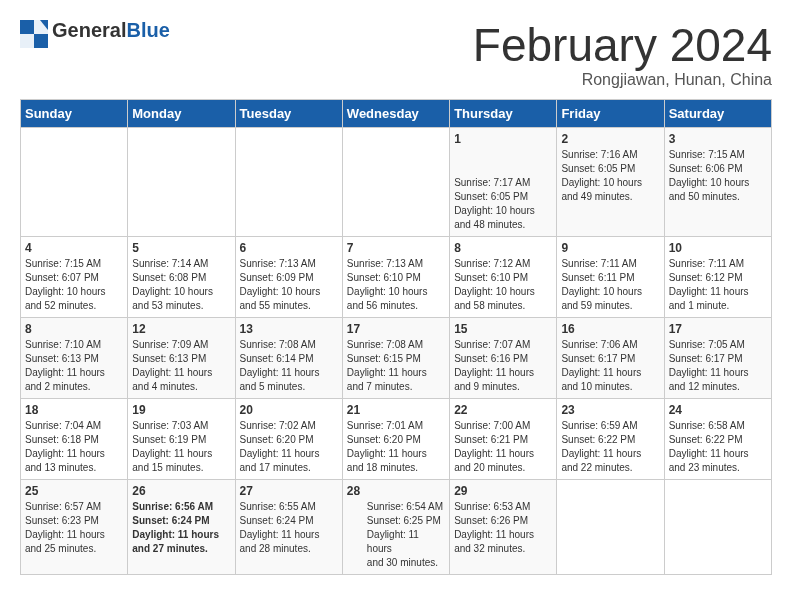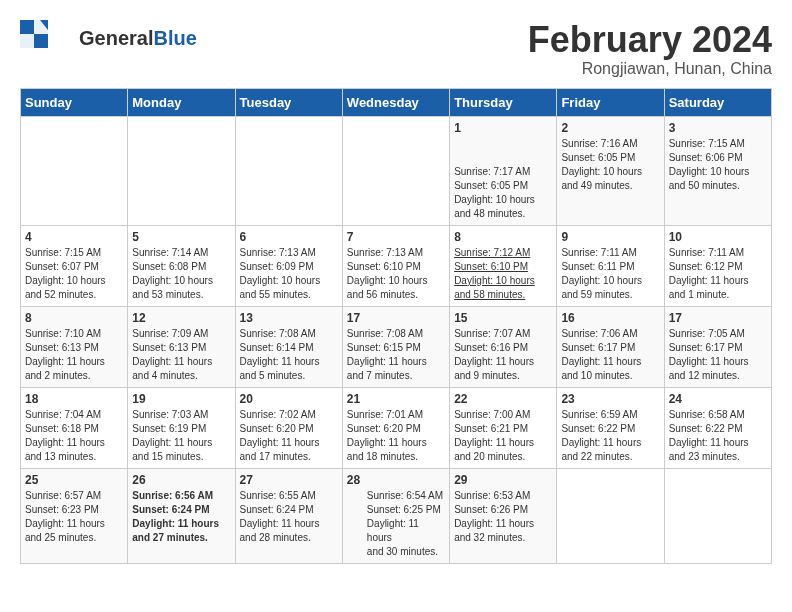--- a/index.html
+++ b/index.html
@@ -18,22 +18,22 @@
     }
     .logo {
       display: flex;
       flex-direction: column;
       align-items: flex-start;
     }
     .title-area {
       text-align: right;
     }
     .month-title {
-      font-size: 36px;
-      font-weight: bold;
+      font-size: 46px;
+      font-weight: normal;
       color: #333;
       line-height: 1.1;
     }
     .location-title {
       font-size: 16px;
       color: #555;
     }
     table {
       width: 100%;
       border-collapse: collapse;
@@ -69,22 +69,21 @@
     .day-info {
       font-size: 10px;
       line-height: 1.4;
       color: #333;
     }
     .empty-cell {
       background: #fff !important;
     }
     .logo-wrapper {
       display: flex;
-      align-items: flex-end;
-      gap: 27px;
+      align-items: flex-start;
     }
     .logo-text-block {
       font-size: 20px;
       font-weight: bold;
       line-height: 1;
     }
     .logo-general { color: #333; }
     .logo-blue-text { color: #1a5fa8; }
     .logo-svg { margin-right: 4px; }
   </style>
@@ -178,21 +177,21 @@
         </td>
         <td>
           <span class="day-number">7</span>
           <div class="day-info" style="white-space: pre-line;">Sunrise: 7:13 AM
 Sunset: 6:10 PM
 Daylight: 10 hours
 and 56 minutes.</div>
         </td>
         <td>
           <span class="day-number">8</span>
-          <div class="day-info" style="white-space: pre-line; text-decoration: underline;">Sunrise: 7:12 AM
+          <div class="day-info" style="white-space: pre-line;">Sunrise: 7:12 AM
 Sunset: 6:10 PM
 Daylight: 10 hours
 and 58 minutes.</div>
         </td>
         <td>
           <span class="day-number">9</span>
           <div class="day-info" style="white-space: pre-line;">Sunrise: 7:11 AM
 Sunset: 6:11 PM
 Daylight: 10 hours
 and 59 minutes.</div>

